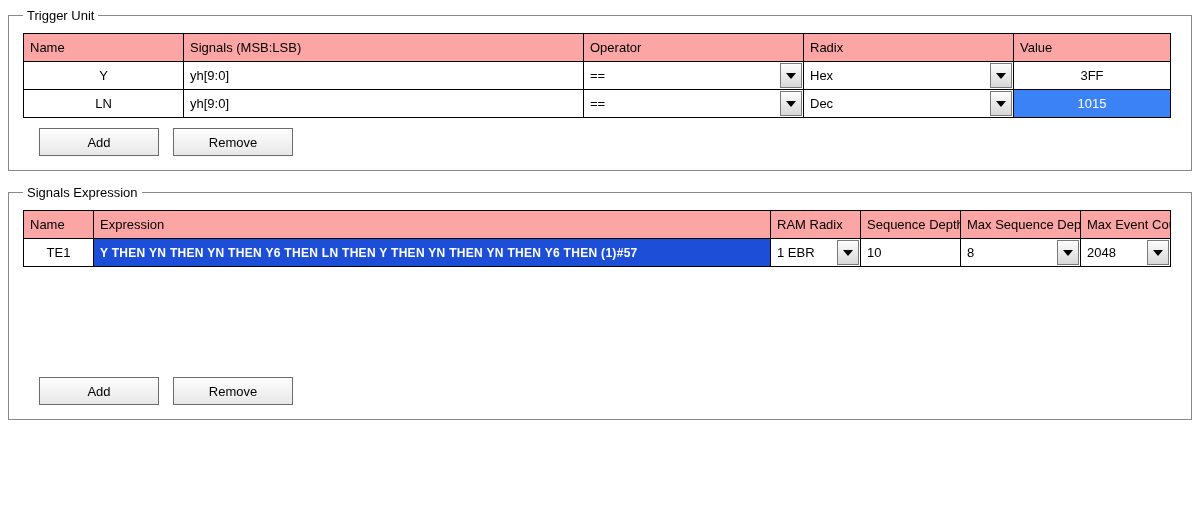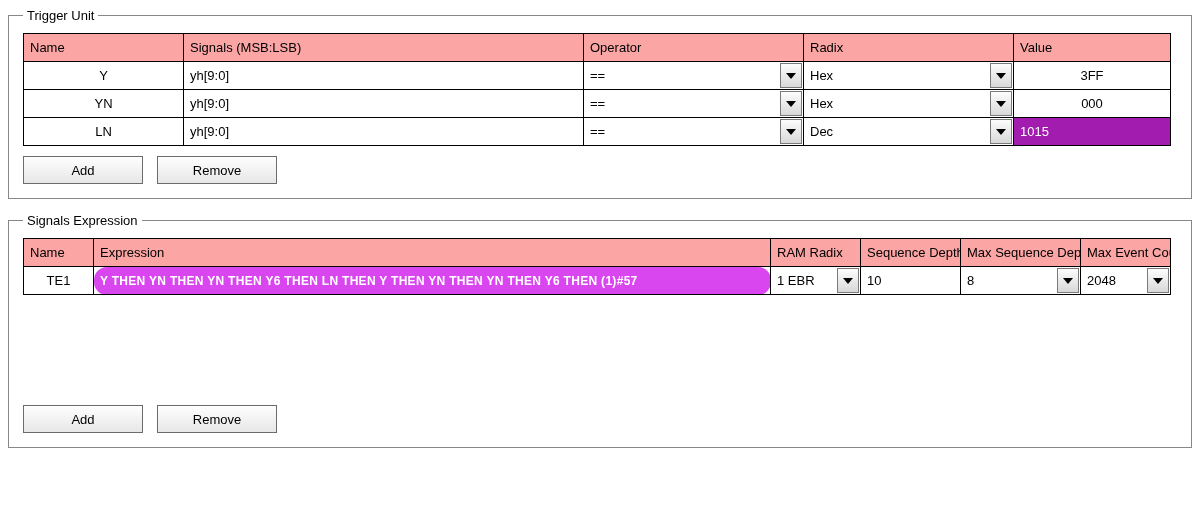--- a/index.html
+++ b/index.html
@@ -59,28 +59,30 @@
     width: 22px;
     background: linear-gradient(#fdfdfd, #d8d8d8);
     border: 1px solid #7a7a7a;
     display: flex;
     align-items: center;
     justify-content: center;
     cursor: pointer;
   }
   .sel-btn svg { width: 10px; height: 6px; }
   .val-inv {
-    background: #a21caf;
+    background: #3b82f6;
     color: #fff;
+    text-align: center;
   }
   .toolbar {
     margin-top: 10px;
     display: flex;
     align-items: center;
     gap: 14px;
+    margin-left: 16px;
   }
   .btn {
     height: 28px;
     min-width: 120px;
     background: linear-gradient(#fefefe, #e7e7e7);
     border: 1px solid #6b6b6b;
     font-family: inherit;
     font-size: 13px;
     cursor: pointer;
   }
@@ -100,26 +102,25 @@
   .combo .combo-text {
     padding: 3px 8px;
     min-width: 60px;
   }
   .combo .sel-btn {
     position: static;
     border: none;
     border-left: 1px solid #6b6b6b;
   }
   .expr-row td.expr-cell {
-    background: #d946ef;
+    background: #1d4ed8;
     color: #fff;
     font-weight: bold;
     letter-spacing: 0.3px;
     font-size: 12px;
-    border-radius: 13px;
   }
   .te-body-wrap {
     height: 100px;
     overflow: hidden;
   }
   
   .tu-table col.c-name { width: 160px; }
   .tu-table col.c-sig  { width: 400px; }
   .tu-table col.c-op   { width: 220px; }
   .tu-table col.c-rad  { width: 210px; }
@@ -163,35 +164,20 @@
               <svg viewBox="0 0 10 6">
                 <path d="M0 0 L10 0 L5 6 Z" fill="#000"></path>
               </svg>
             </div></td>
           <td class="sel-cell"><span class="sel-text">Hex</span><div class="sel-btn">
               <svg viewBox="0 0 10 6">
                 <path d="M0 0 L10 0 L5 6 Z" fill="#000"></path>
               </svg>
             </div></td>
           <td class="center">3FF</td>
-        </tr>
-        <tr>
-          <td class="center">YN</td>
-          <td>yh[9:0]</td>
-          <td class="sel-cell"><span class="sel-text">==</span><div class="sel-btn">
-              <svg viewBox="0 0 10 6">
-                <path d="M0 0 L10 0 L5 6 Z" fill="#000"></path>
-              </svg>
-            </div></td>
-          <td class="sel-cell"><span class="sel-text">Hex</span><div class="sel-btn">
-              <svg viewBox="0 0 10 6">
-                <path d="M0 0 L10 0 L5 6 Z" fill="#000"></path>
-              </svg>
-            </div></td>
-          <td class="center">000</td>
         </tr>
         <tr>
           <td class="center">LN</td>
           <td>yh[9:0]</td>
           <td class="sel-cell"><span class="sel-text">==</span><div class="sel-btn">
               <svg viewBox="0 0 10 6">
                 <path d="M0 0 L10 0 L5 6 Z" fill="#000"></path>
               </svg>
             </div></td>
           <td class="sel-cell"><span class="sel-text">Dec</span><div class="sel-btn">

